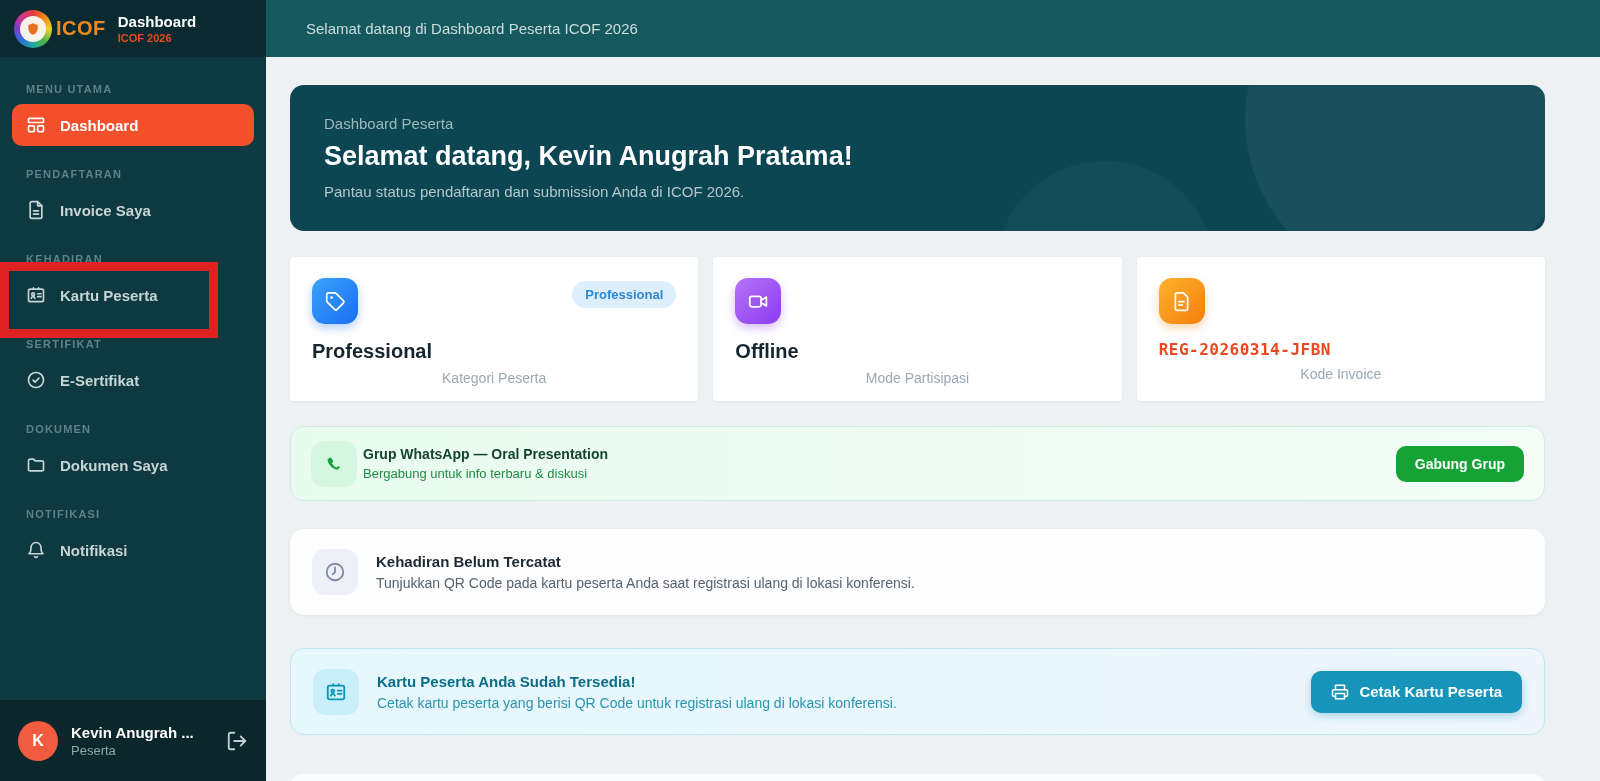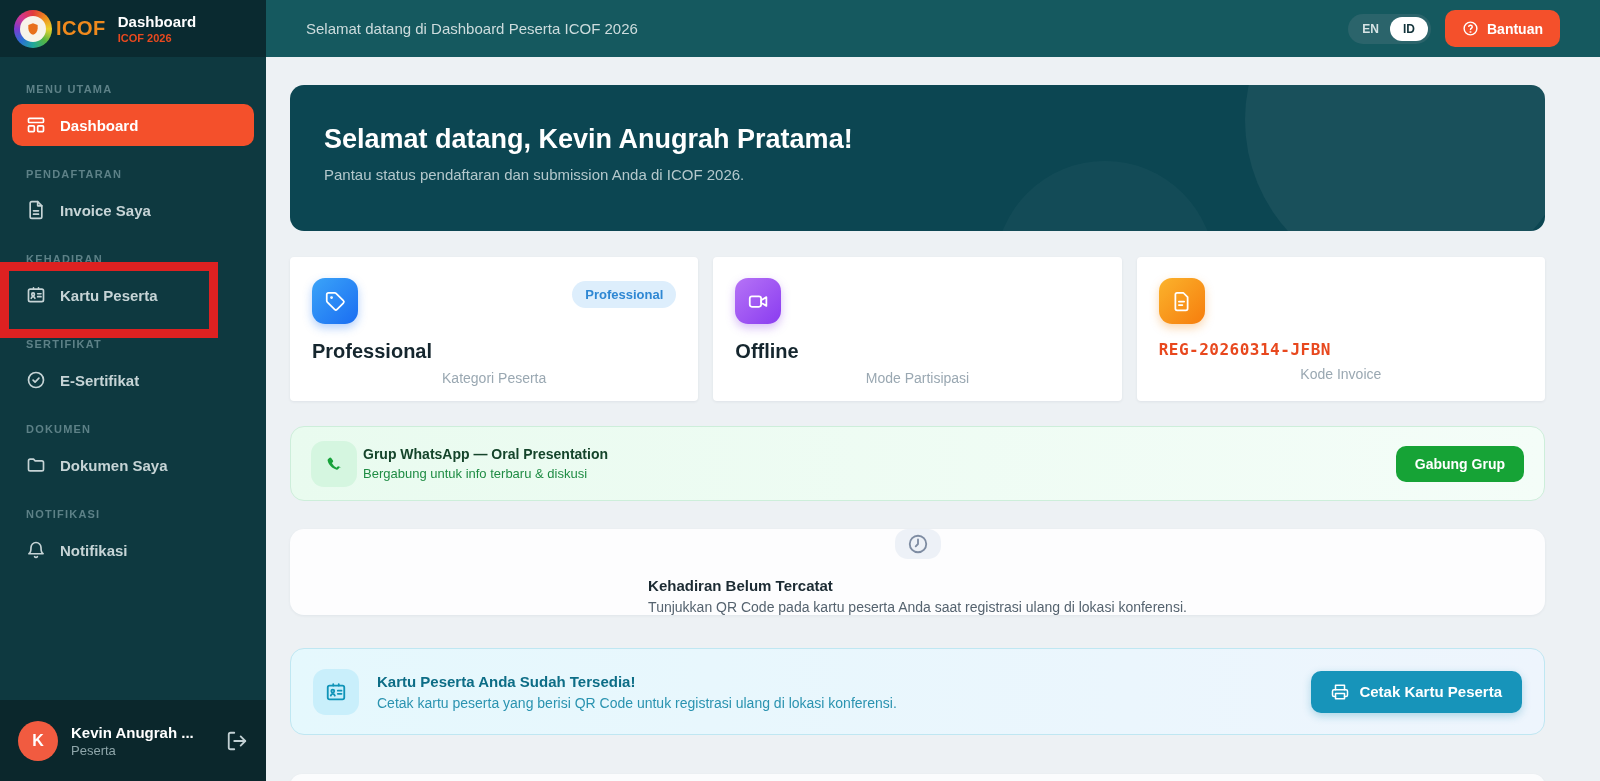--- a/index.html
+++ b/index.html
@@ -194,21 +194,20 @@
   }
 
   
   .att-card {
     height: 86px; border-radius: 14px;
     background: #fdfdfe;
     box-shadow: 0 1px 3px rgba(23,48,64,0.06);
     display: flex; align-items: center;
     padding: 0 22px; gap: 18px;
     margin-bottom: 33px;
-    flex-direction: column;
   }
   .att-icon {
     width: 46px; height: 46px; border-radius: 13px;
     background: #edf1f7; color: #7e8ca2;
     display: flex; align-items: center; justify-content: center;
   }
   .att-title { font-size: 15px; font-weight: bold; color: #1c2b33; }
   .att-sub { font-size: 14px; color: #55636f; margin-top: 5px; }
 
   
@@ -354,41 +353,28 @@
           <path d="M16 17l5-5-5-5"></path>
           <path d="M21 12H9"></path>
         </svg>
     </span>
   </div>
 </aside>
 
 <div class="main">
   <header class="topbar">
     <span class="topbar-welcome">Selamat datang di Dashboard Peserta ICOF 2026</span>
-    <div class="topbar-right">
-      <div class="lang-toggle">
-        <span class="lang-option">EN</span>
-        <span class="lang-option selected">ID</span>
-      </div>
-      <button class="help-btn">
-        <svg width="17" height="17" viewBox="0 0 24 24" fill="none" stroke="currentColor" stroke-width="2" stroke-linecap="round">
-            <circle cx="12" cy="12" r="9"></circle>
-            <path d="M9.5 9a2.6 2.6 0 0 1 5 1c0 1.7-2.5 2-2.5 3.3"></path>
-            <circle cx="12" cy="17" r="0.4" fill="currentColor"></circle>
-          </svg>
-        <span>Bantuan</span>
-      </button>
-    </div>
   </header>
 
   <main class="content">
 
     <section class="banner">
       <div class="banner-circle"></div>
       <div class="banner-circle2"></div>
+      <div class="banner-eyebrow">Dashboard Peserta</div>
       <div class="banner-title">Selamat datang, Kevin Anugrah Pratama!</div>
       <div class="banner-sub">Pantau status pendaftaran dan submission Anda di ICOF 2026.</div>
     </section>
 
     <section class="cards-row">
       <div class="stat-card">
         <div class="stat-icon blue">
           <svg width="21" height="21" viewBox="0 0 24 24" fill="none" stroke="currentColor" stroke-width="2" stroke-linecap="round" stroke-linejoin="round">
               <path d="M12.6 2.6L21 11a2 2 0 0 1 0 2.8l-7.2 7.2a2 2 0 0 1-2.8 0L2.6 12.6A2 2 0 0 1 2 11.2V4a2 2 0 0 1 2-2h7.2c.5 0 1 .2 1.4.6z"></path>
               <circle cx="7.5" cy="7.5" r="0.6" fill="currentColor"></circle>

